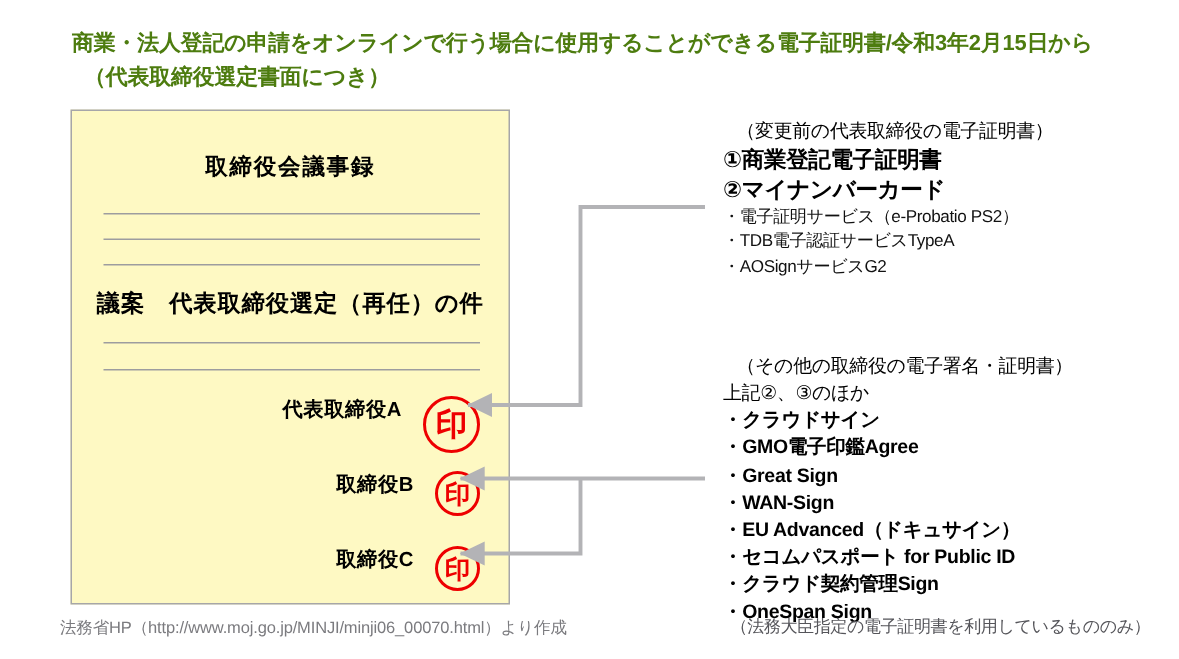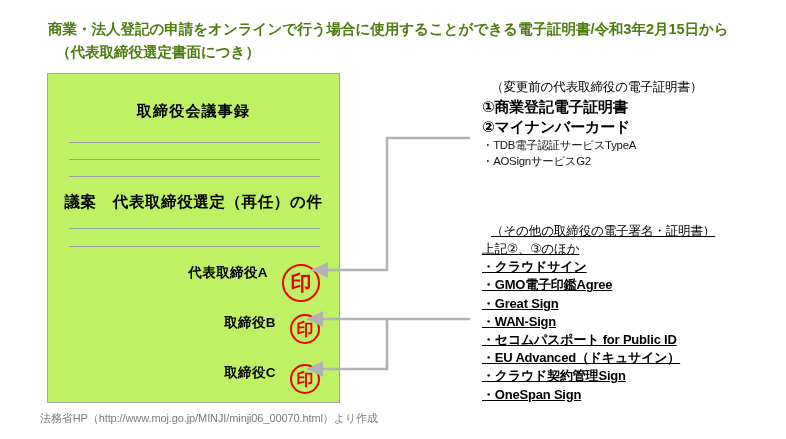--- a/index.html
+++ b/index.html
@@ -38,21 +38,21 @@
 
   
   #doc-box {
     position: absolute;
     left: 47px;
     top: 73px;
     width: 293px;
     height: 330px;
     border: 1.4px solid #a6a6a9;
     box-sizing: border-box;
-    background: #bef264;
+    background: #fef9c3;
   }
   .doc-title {
     position: absolute;
     left: 0;
     top: 28px;
     width: 100%;
     text-align: center;
     font-size: 15px;
     font-weight: bold;
     letter-spacing: 1.2px;
@@ -127,21 +127,21 @@
     white-space: nowrap;
   }
 
   
   .right-block {
     position: absolute;
     left: 482px;
     width: 300px;
   }
   #block-top    { top: 79px; }
-  #block-bottom { top: 223px; text-decoration: underline; }
+  #block-bottom { top: 236px; }
 
   .paren-head {
     font-size: 12.6px;
     line-height: 1.42;
     padding-left: 9px;
     letter-spacing: -0.2px;
     white-space: nowrap;
   }
   .numbered {
     font-size: 15px;
@@ -243,31 +243,33 @@
       <path d="M470,319 L307,319"></path>
 
       <path d="M387,319 L387,369 L307,369"></path>
     </g>
   </svg>
 
   <div class="right-block" id="block-top">
     <div class="paren-head">（変更前の代表取締役の電子証明書）</div>
     <div class="numbered">①商業登記電子証明書</div>
     <div class="numbered">②マイナンバーカード</div>
+    <div class="subitem">・電子証明サービス（e-Probatio PS2）</div>
     <div class="subitem">・TDB電子認証サービスTypeA</div>
     <div class="subitem">・AOSignサービスG2</div>
   </div>
 
   <div class="right-block" id="block-bottom">
     <div class="paren-head">（その他の取締役の電子署名・証明書）</div>
     <div class="plain-line">上記②、③のほか</div>
     <div class="bold-item">・クラウドサイン</div>
     <div class="bold-item">・GMO電子印鑑Agree</div>
     <div class="bold-item">・Great Sign</div>
     <div class="bold-item">・WAN-Sign</div>
+    <div class="bold-item">・EU Advanced（ドキュサイン）</div>
     <div class="bold-item">・セコムパスポート for Public ID</div>
-    <div class="bold-item">・EU Advanced（ドキュサイン）</div>
     <div class="bold-item">・クラウド契約管理Sign</div>
     <div class="bold-item">・OneSpan Sign</div>
   </div>
 
+  <div id="right-footnote">（法務大臣指定の電子証明書を利用しているもののみ）</div>
 
 </div>
 
 </body></html>

